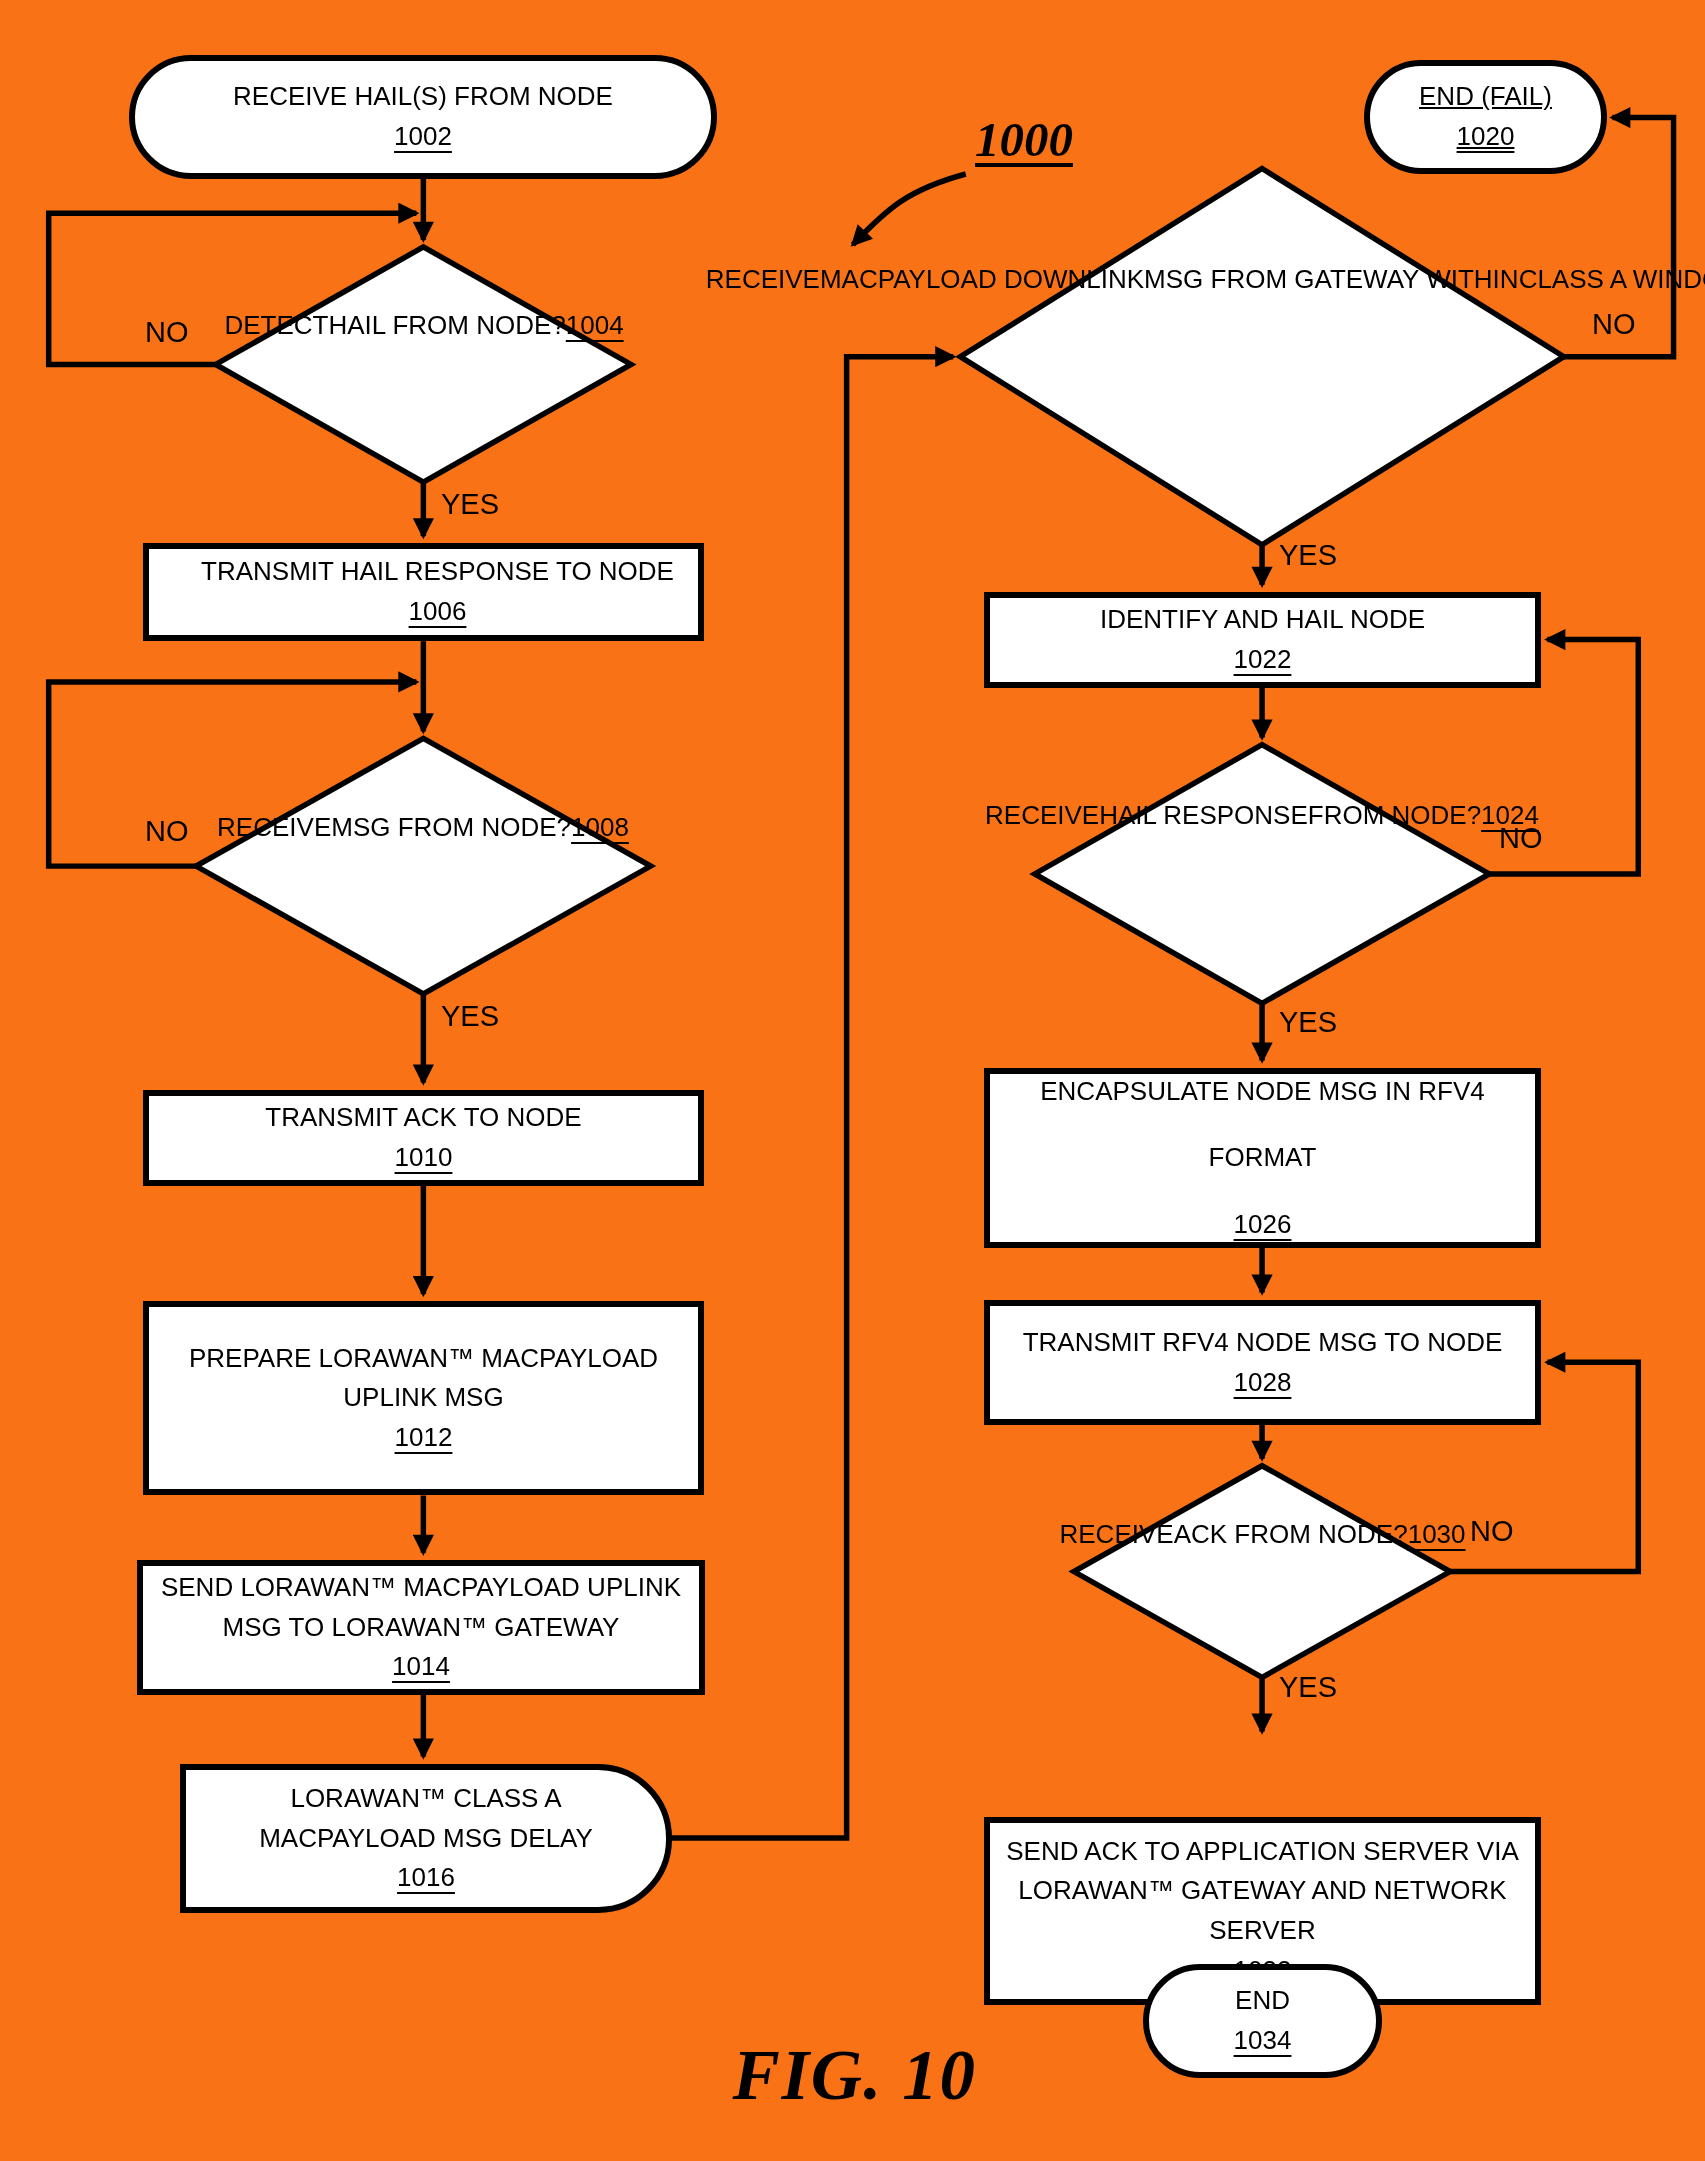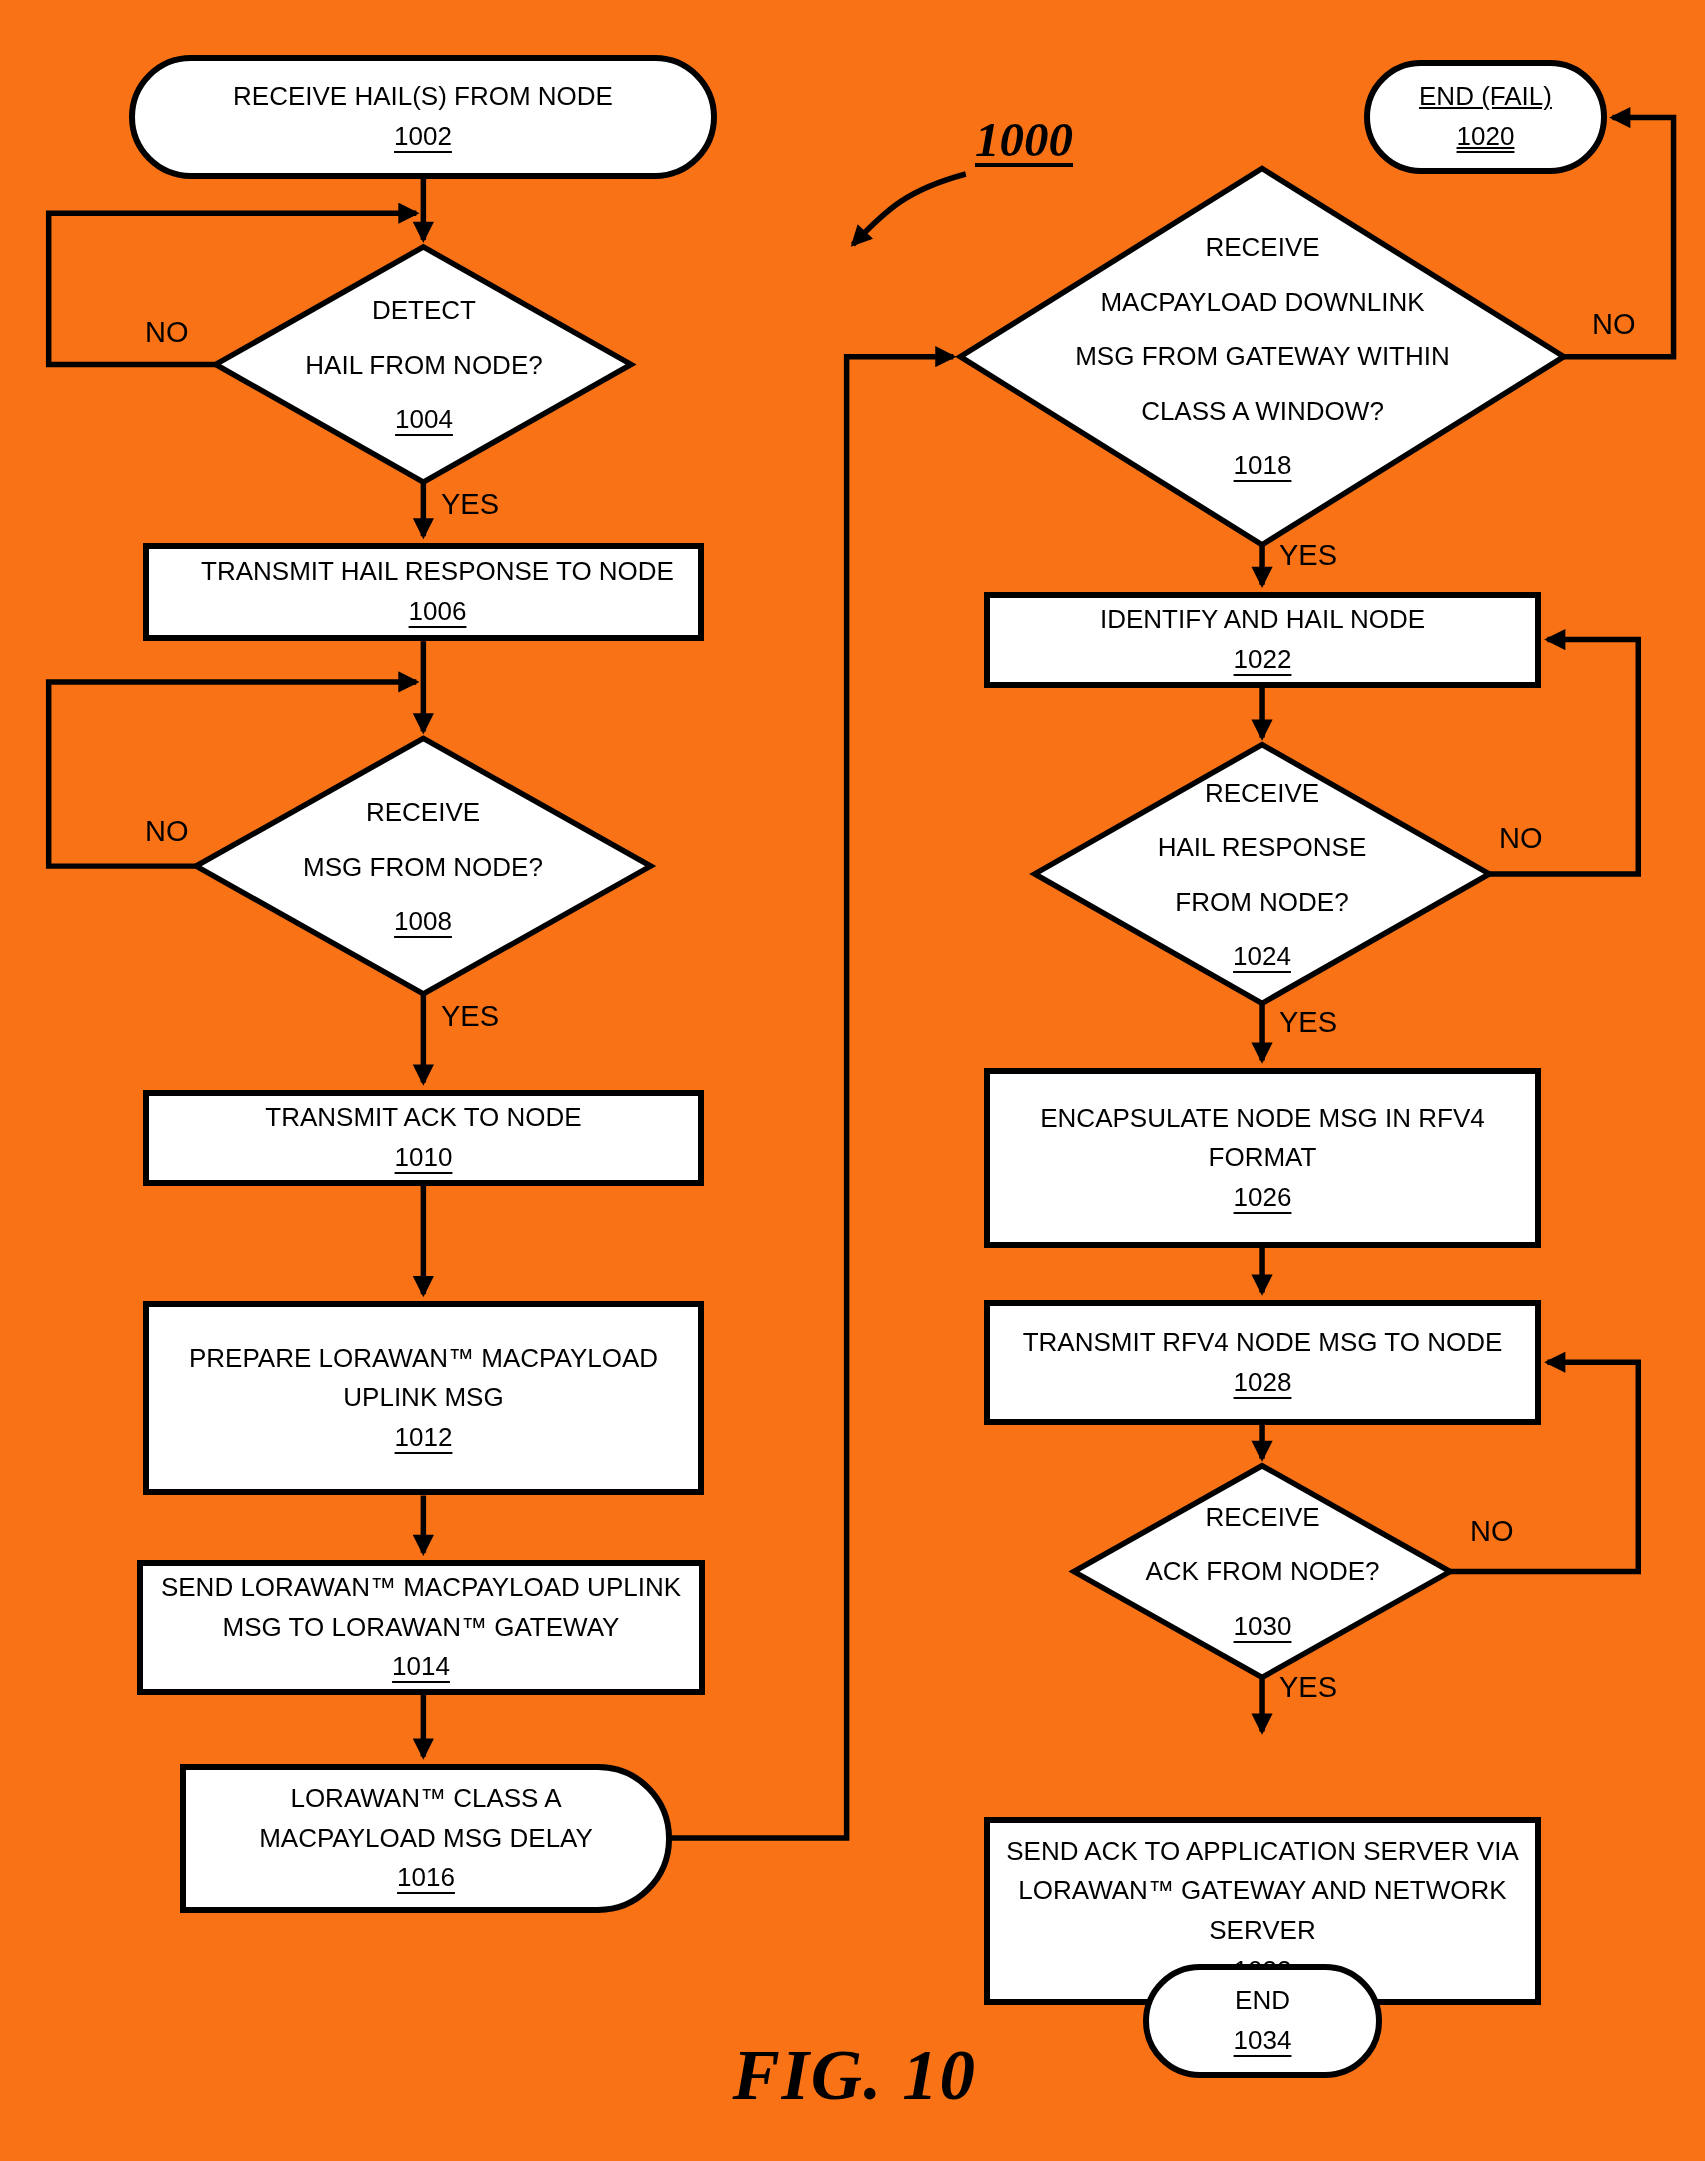--- a/index.html
+++ b/index.html
@@ -9,22 +9,22 @@
   }
   #wires{position:absolute;left:0;top:0;}
   .ln{fill:none;stroke:#000;stroke-width:7;marker-end:url(#arr);}
   .dia{fill:#ffffff;stroke:#000;stroke-width:7;stroke-linejoin:miter;}
   .box{
     position:absolute;box-sizing:border-box;border:6.3px solid #000;background:#ffffff;
     display:flex;flex-direction:column;align-items:center;justify-content:center;
     text-align:center;font-size:26px;line-height:1.52;
   }
   .dtext{
-    position:absolute;display:flex;flex-direction:column;align-items:center;justify-content:center;
-    text-align:center;font-size:26px;line-height:1.48;gap:16px;
+    position:absolute;display:flex;flex-direction:row;align-items:flex-start;justify-content:center;
+    text-align:center;font-size:26px;line-height:1.48;
   }
   .tl{white-space:nowrap;}
   .ref{
     text-decoration:underline;text-decoration-thickness:2.4px;text-underline-offset:5.5px;
     white-space:nowrap;
   }
   .elabel{position:absolute;font-size:29px;white-space:nowrap;}
   #ref1000{
     position:absolute;left:975px;top:111px;
     font-family:"Liberation Serif",serif;font-weight:bold;font-style:italic;font-size:49px;
@@ -140,21 +140,21 @@
     <div class="ref">1022</div>
   </div>
 
   <div class="dtext" style="left:1027px;top:796px;width:470px;height:157px;">
     <div class="tl">RECEIVE</div>
     <div class="tl">HAIL RESPONSE</div>
     <div class="tl">FROM NODE?</div>
     <div class="ref">1024</div>
   </div>
 
-  <div class="box" style="left:984px;top:1068px;width:557px;height:180px;">
+  <div class="box" style="left:984px;top:1068px;width:557px;height:180px;gap:27px;">
     <div class="tl">ENCAPSULATE NODE MSG IN RFV4</div>
     <div class="tl">FORMAT</div>
     <div class="ref">1026</div>
   </div>
 
   <div class="box" style="left:984px;top:1300px;width:557px;height:125px;">
     <div class="tl">TRANSMIT RFV4 NODE MSG TO NODE</div>
     <div class="ref">1028</div>
   </div>
 

